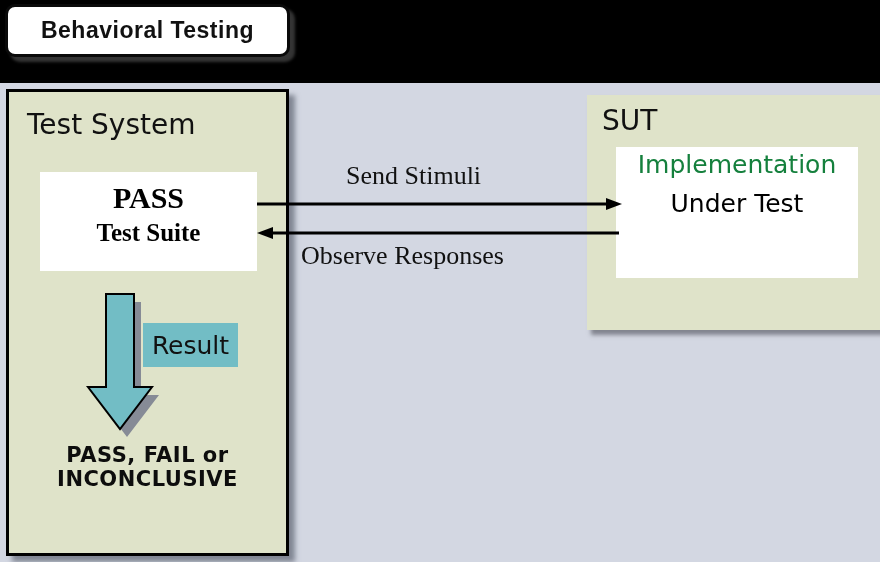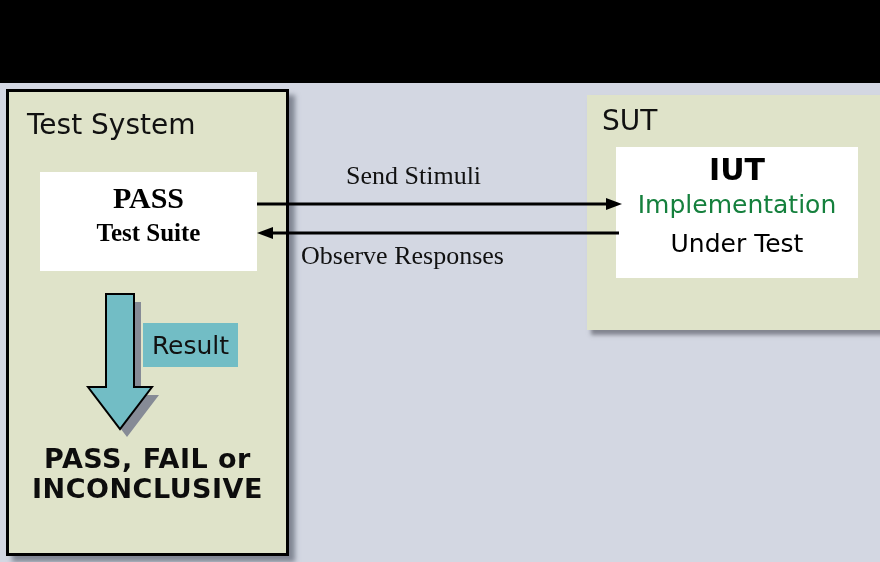--- a/index.html
+++ b/index.html
@@ -83,21 +83,21 @@
     position: absolute; left: 134px; top: 231px;
     width: 95px; height: 44px;
     background: var(--teal, #72bdc5);
     display: flex; align-items: center; justify-content: center;
   }
   .result-box .result-text { font-size: 25px; color: #111; }
 
   .outcome {
     position: absolute; left: 0; right: 0; top: 352px;
     text-align: center;
-    font-weight: bold; font-size: 27px; line-height: 1.12;
+    font-weight: bold; font-size: 21px; line-height: 1.12;
     color: #0d0d0d; letter-spacing: 0.5px;
   }
 
   .iut-box {
     position: absolute; left: 29px; top: 52px;
     width: 242px; height: 131px;
     background: var(--white, #fff);
     text-align: center;
   }
   .iut-line1 { font-weight: bold; font-size: 30px; margin-top: 5px; color: #000; }
@@ -121,20 +121,23 @@
   .send-label { left: 346px; top: 161px; }
   .observe-label { left: 301px; top: 241px; }
 </style>
 </head>
 <body>
 
 <div class="stage">
 
   <div class="top-bar"></div>
 
+  <div class="title-box">
+    <span class="title-text">Behavioral Testing</span>
+  </div>
 
   <div class="panel left-panel">
     <div class="panel-label">Test System</div>
 
     <div class="ttcn-box">
       <div class="ttcn-line1">PASS</div>
       <div class="ttcn-line2">Test Suite</div>
     </div>
 
     <svg class="down-arrow" viewBox="0 0 80 150" xmlns="http://www.w3.org/2000/svg">
@@ -149,21 +152,20 @@
     <div class="outcome">
       <div>PASS, FAIL or</div>
       <div>INCONCLUSIVE</div>
     </div>
   </div>
 
   <div class="panel sut-panel">
     <div class="panel-label">SUT</div>
 
     <div class="iut-box">
-      <div class="iut-line1">IUT</div>
       <div class="iut-line2">Implementation</div>
       <div class="iut-line3">Under Test</div>
     </div>
   </div>
 
   <svg class="h-arrows" viewBox="0 0 370 46" xmlns="http://www.w3.org/2000/svg">
     <g>
       <line x1="2" y1="9" x2="353" y2="9"></line>
       <polygon points="351,3 367,9 351,15"></polygon>
     </g>

